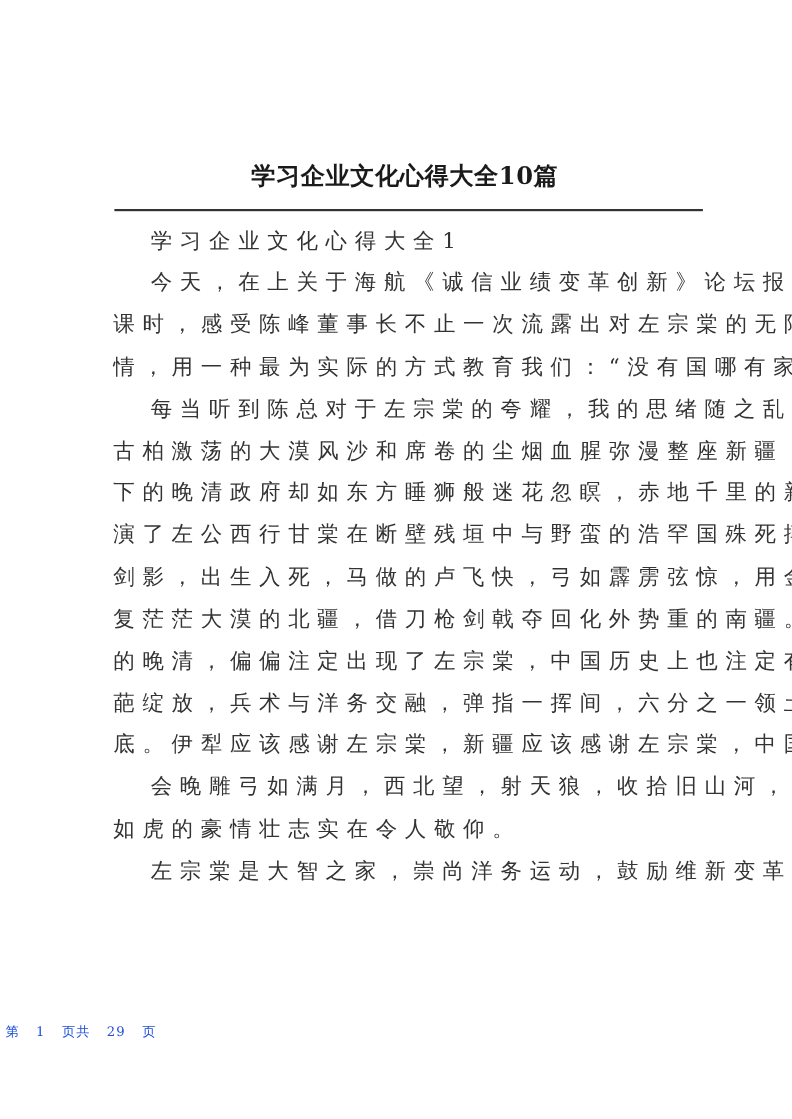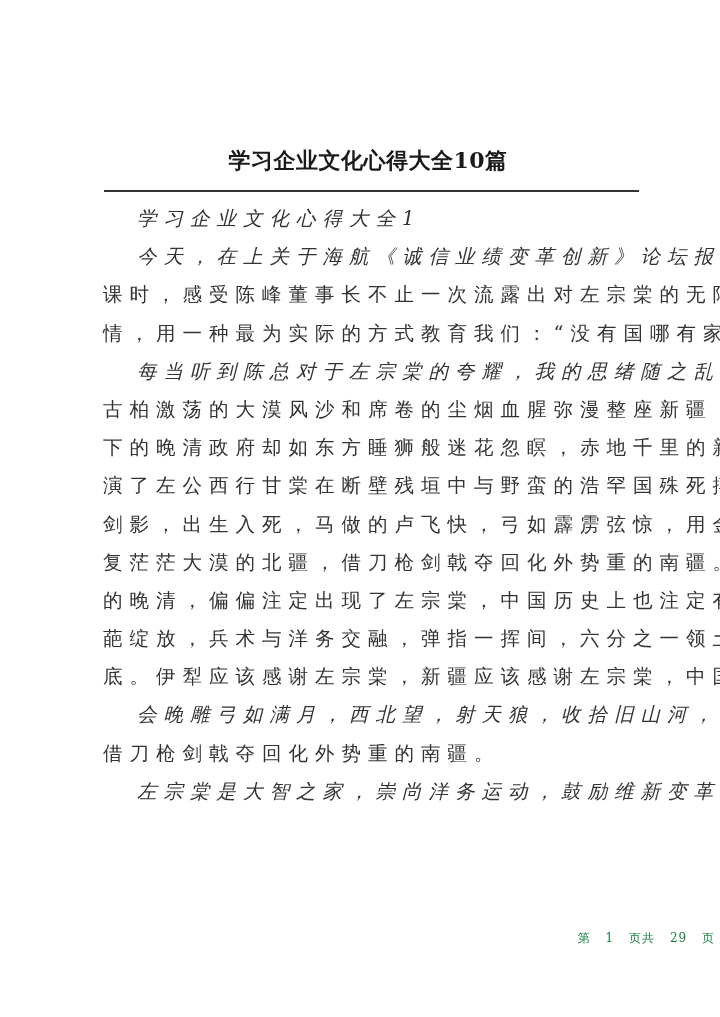--- a/index.html
+++ b/index.html
@@ -53,31 +53,30 @@
       display: block;
       height: 38.2px;
       line-height: 38.2px;
       font-size: 19.5px;
       letter-spacing: 7px;
       white-space: nowrap;
       color: #333333;
     }
     .line.indent {
       padding-left: 34px;
-      font-style: italic;
     }
     .footer {
       position: absolute;
       left: 0;
       width: 720px;
       top: 929px;
-      text-align: right;
+      text-align: left;
       font-size: 12px;
       line-height: 18px;
-      color: #15803d;
+      color: #1d4ed8;
       letter-spacing: 1px;
       white-space: nowrap;
     }
     .footer span {
       margin: 0 5px;
     }
   </style>
 </head>
 <body>
 
@@ -93,21 +92,21 @@
     <span class="line indent">每当听到陈总对于左宗棠的夸耀，我的思绪随之乱飞……阿</span>
     <span class="line">古柏激荡的大漠风沙和席卷的尘烟血腥弥漫整座新疆，而泥沙俱</span>
     <span class="line">下的晚清政府却如东方睡狮般迷花忽瞑，赤地千里的新疆大地上</span>
     <span class="line">演了左公西行甘棠在断壁残垣中与野蛮的浩罕国殊死搏斗，刀光</span>
     <span class="line">剑影，出生入死，马做的卢飞快，弓如霹雳弦惊，用金戈铁马收</span>
     <span class="line">复茫茫大漠的北疆，借刀枪剑戟夺回化外势重的南疆。这个垂暮</span>
     <span class="line">的晚清，偏偏注定出现了左宗棠，中国历史上也注定有这一朵奇</span>
     <span class="line">葩绽放，兵术与洋务交融，弹指一挥间，六分之一领土尽收腹</span>
     <span class="line">底。伊犁应该感谢左宗棠，新疆应该感谢左宗棠，中国应该感谢</span>
     <span class="line indent">会晚雕弓如满月，西北望，射天狼，收拾旧山河，气吞万里</span>
-    <span class="line">借刀枪剑戟夺回化外势重的南疆。</span>
+    <span class="line">如虎的豪情壮志实在令人敬仰。</span>
     <span class="line indent">左宗棠是大智之家，崇尚洋务运动，鼓励维新变革，引进和</span>
   </div>
 
   <div class="footer">
     <span>第</span>
     <span>1</span>
     <span>页共</span>
     <span>29</span>
     <span>页</span>
   </div>

